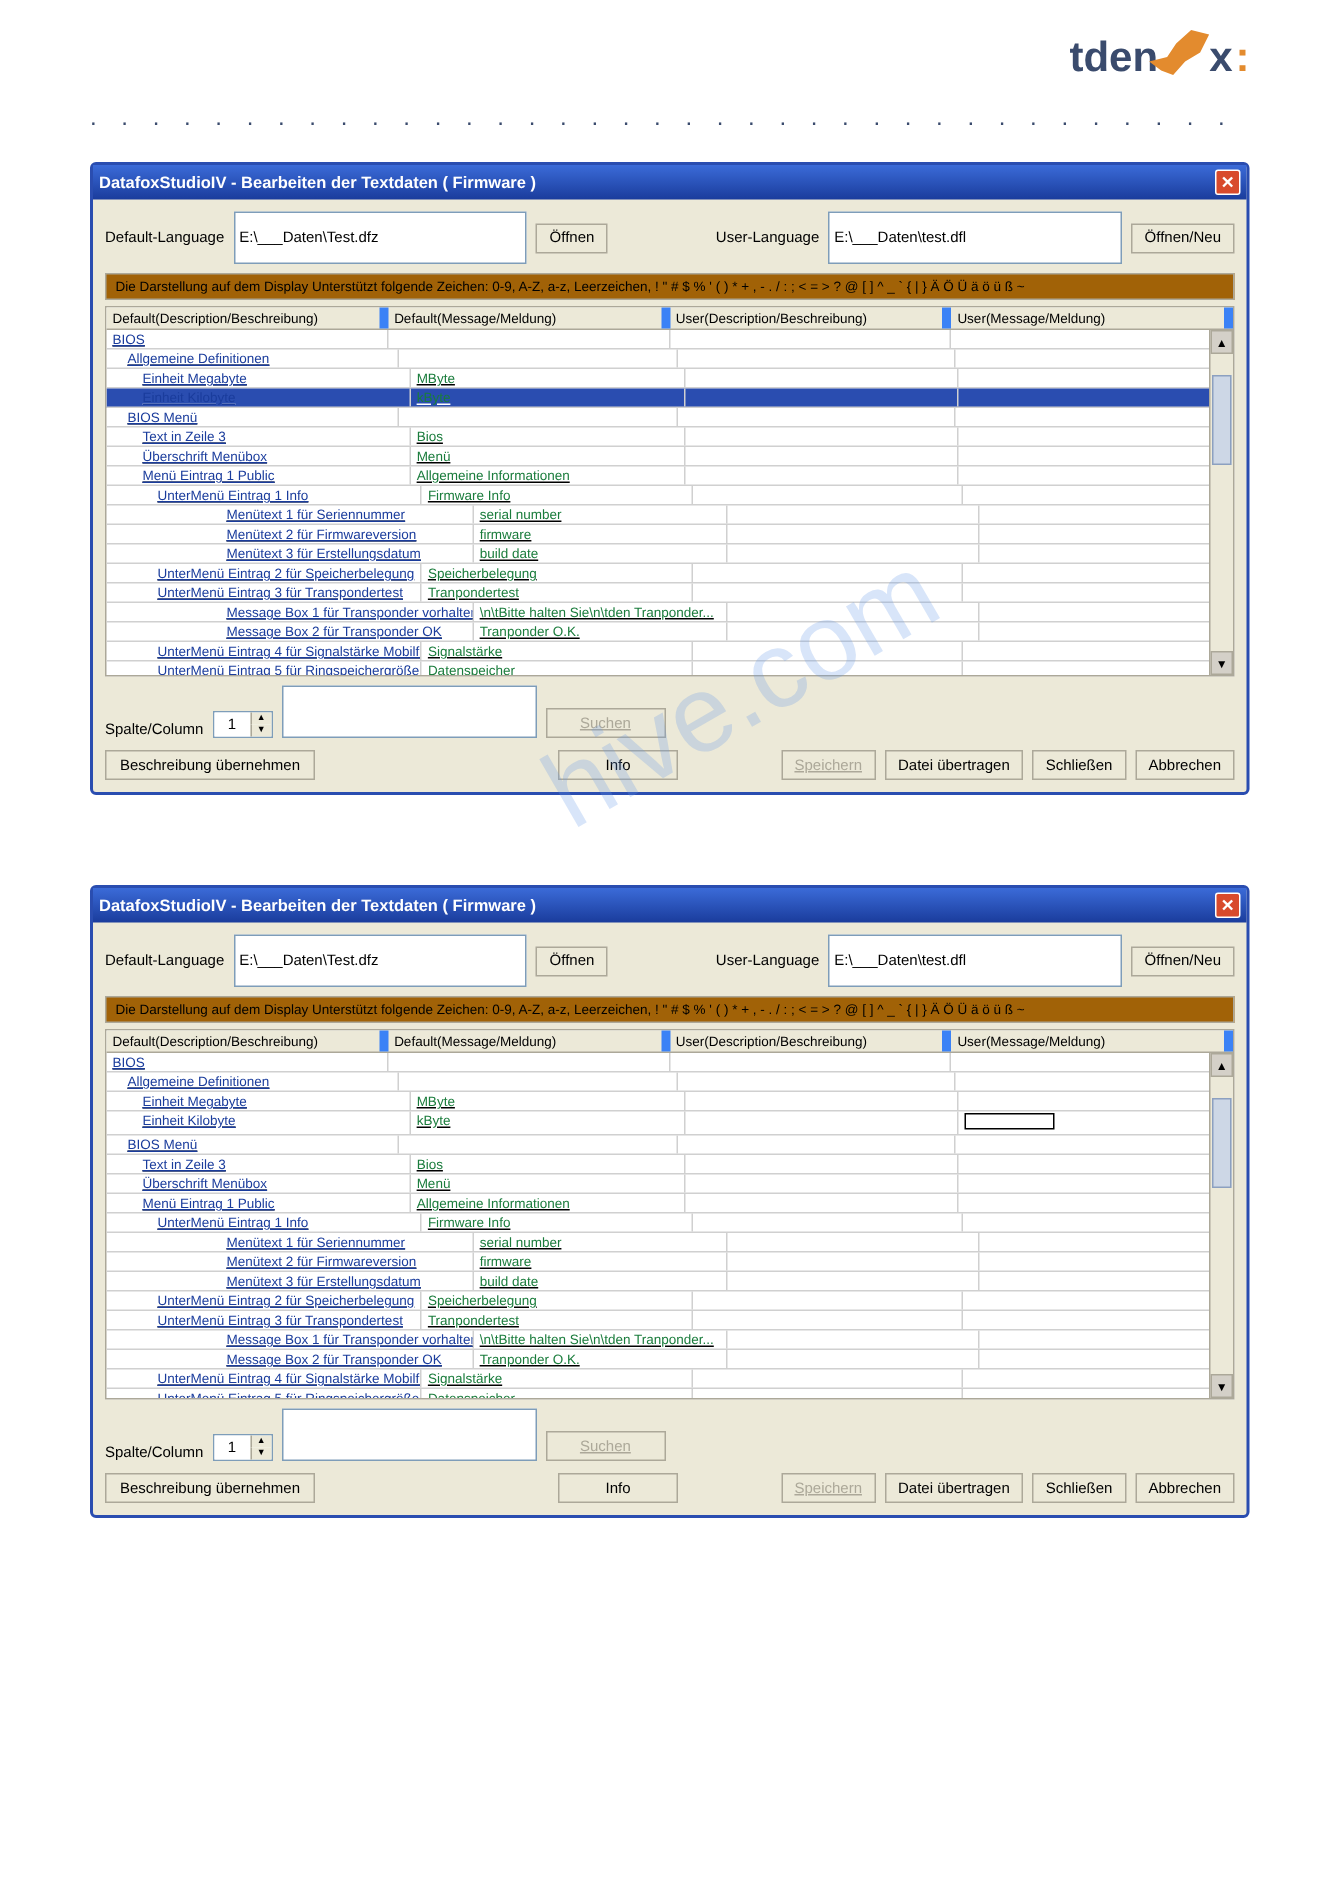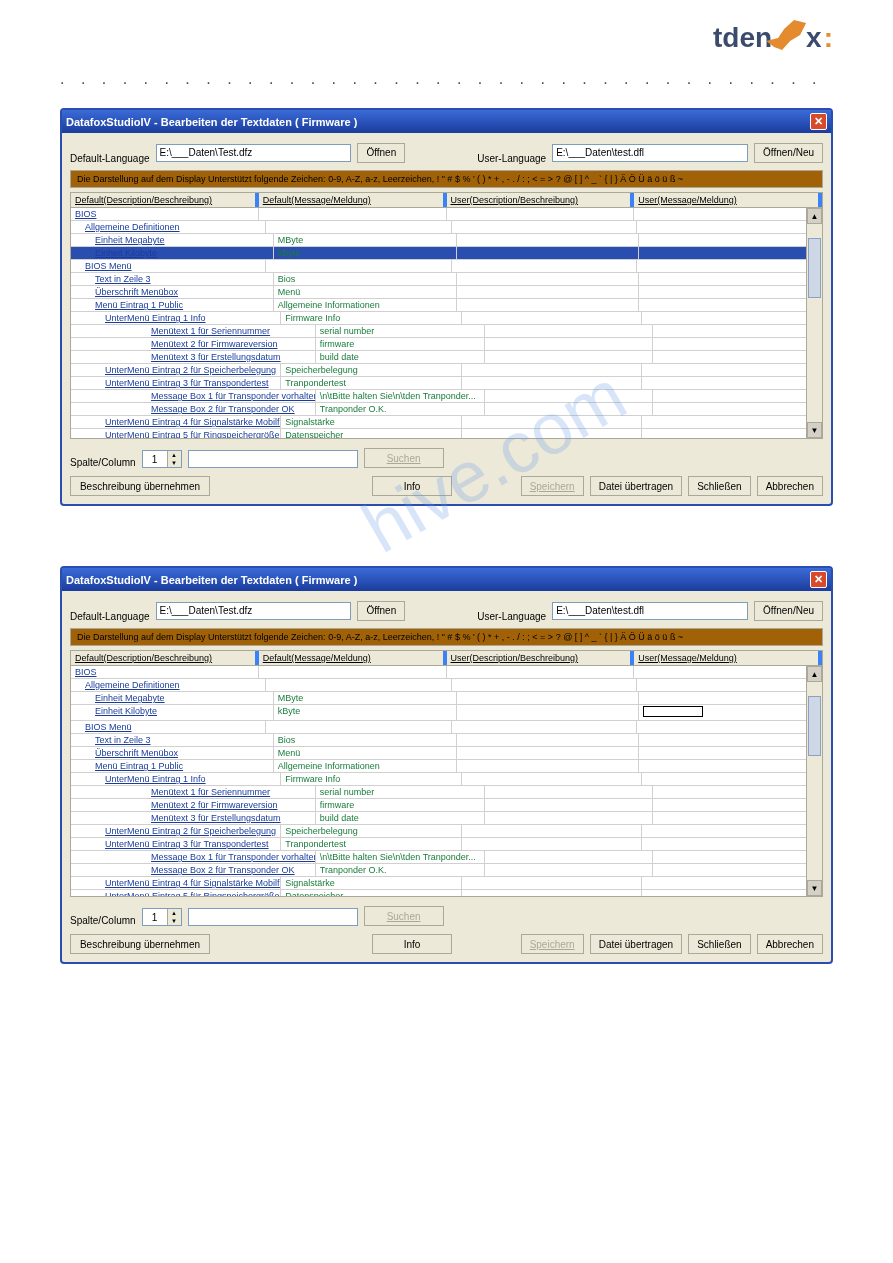--- a/index.html
+++ b/index.html
@@ -8,30 +8,30 @@
   .logo-area { position: absolute; top: 20px; right: 60px; }
   .logo { font-family: Arial, sans-serif; font-size: 28px; font-weight: bold; color: #3a4b6d; display:flex; align-items:center;}
   .logo .fox { width:40px; height:30px; background:#e38b2e; clip-path: polygon(0 70%, 30% 60%, 45% 30%, 70% 0, 100% 10%, 85% 50%, 60% 70%, 40% 100%, 20% 90%); margin-left:-6px; margin-bottom:6px;}
   .logo .colon { color:#e38b2e; font-size:28px; margin-left:2px;}
   .dots { color:#3a4b6d; font-size:16px; letter-spacing:6px; margin:30px 0 20px 0; white-space:nowrap; overflow:hidden;}
   .window { border:2px solid #2a4db0; border-radius:4px; background:#ece9d8; margin-bottom:60px;}
   .titlebar { background: linear-gradient(to bottom,#3b6bd8,#1a3c9c); color:#fff; padding:3px 4px; display:flex; justify-content:space-between; align-items:center; font-size:11px; font-weight:bold;}
   .close { width:17px; height:17px; background:#d84a2c; border:1px solid #fff; color:#fff; display:flex; align-items:center; justify-content:center; font-size:11px; border-radius:2px; cursor:pointer;}
   .content { padding:8px; }
   .row { display:flex; align-items:center; gap:6px; margin-bottom:6px;}
-  .lbl { font-size:10px; white-space:nowrap;margin-top:12px;}
-  .textbox { background:#fff; border:1px solid #7e9db9; height:18px; padding:1px 3px; font-size:10px;}
+  .lbl { font-size:10px; white-space:nowrap;}
+  .textbox { background:#fff; border:1px solid #7e9db9; height:35px; padding:1px 3px; font-size:10px;}
   .btn { background:#ece9d8; border:1px solid #aca899; padding:2px 8px; font-size:10px; height:20px; cursor:pointer; white-space:nowrap;}
   .btn.disabled { color:#aca899;text-decoration:underline; }
   .hint { border:1px solid #aca899; background:#a16207; padding:3px 6px; font-size:9px; margin-bottom:4px;}
   .grid { border:1px solid #aca899; background:#fff; font-size:9px;}
   .grid-head { display:flex; background:#ece9d8; border-bottom:1px solid #aca899;}
-  .grid-head .cell { border-right:4px solid #3b82f6; padding:2px 4px; flex:1;text-decoration:underline;}
+  .grid-head .cell { border-right:6px solid #3b82f6; padding:2px 4px; flex:1;}
   .grid-body { height:230px; overflow:hidden; position:relative;}
-  .grid-row { display:flex; border-bottom:1px solid #d0d0d0; min-height:13px;}
+  .grid-row { display:flex; border-bottom:1px solid #d0d0d0; min-height:13px;text-decoration:underline;}
   .grid-row .cell { border-right:1px solid #d0d0d0; padding:1px 4px; flex:1; overflow:hidden; white-space:nowrap;}
   .grid-row.sel { background:#2a4db0; color:#fff;}
   .c-blue { color:#1a3c9c; text-decoration:underline;}
   .c-green { color:#1a7c3c;}
   .ind0 { padding-left:4px !important;}
   .ind1 { padding-left:14px !important;}
   .ind2 { padding-left:24px !important;}
   .ind3 { padding-left:34px !important;}
   .ind4 { padding-left:44px !important;margin-left:36px;}
   .scroll { position:absolute; right:0; top:0; bottom:0; width:16px; background:#ece9d8; border-left:1px solid #aca899;}

